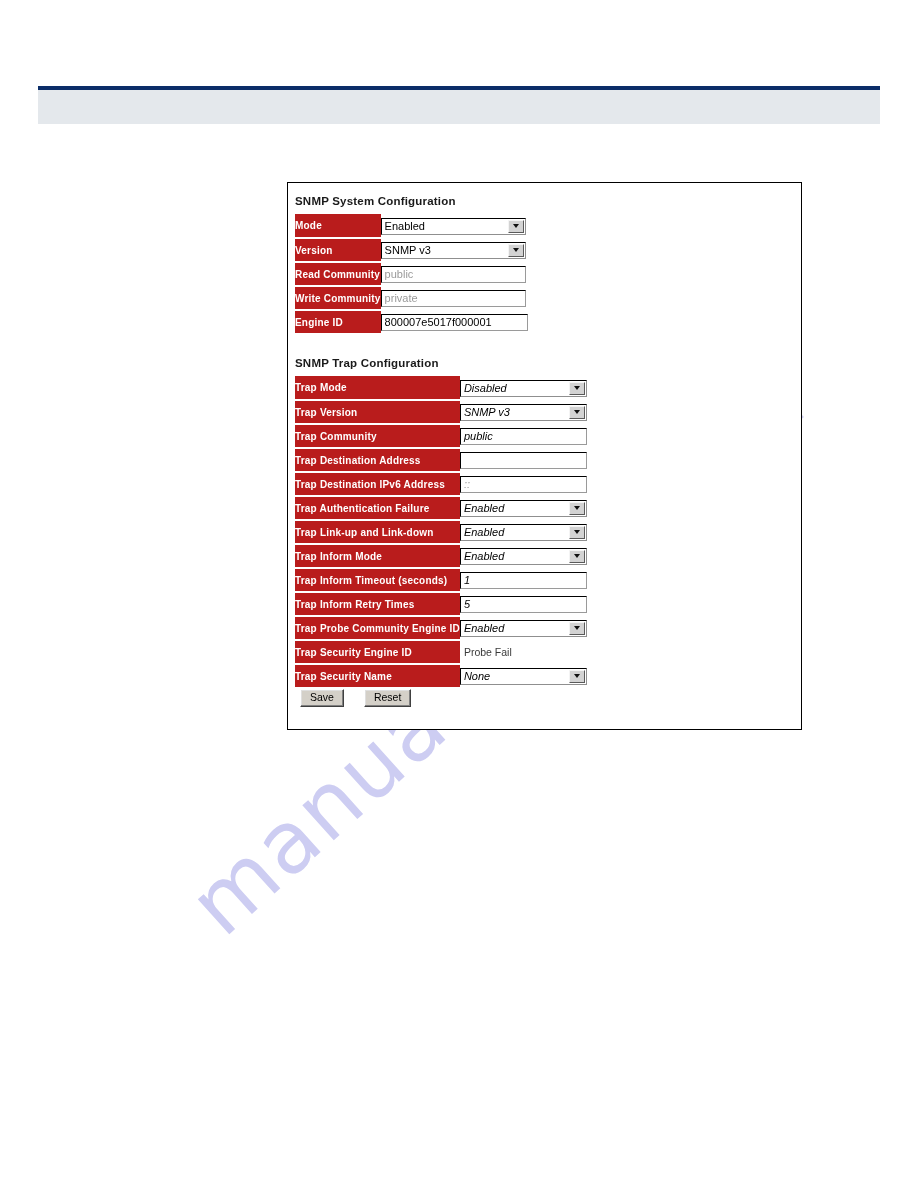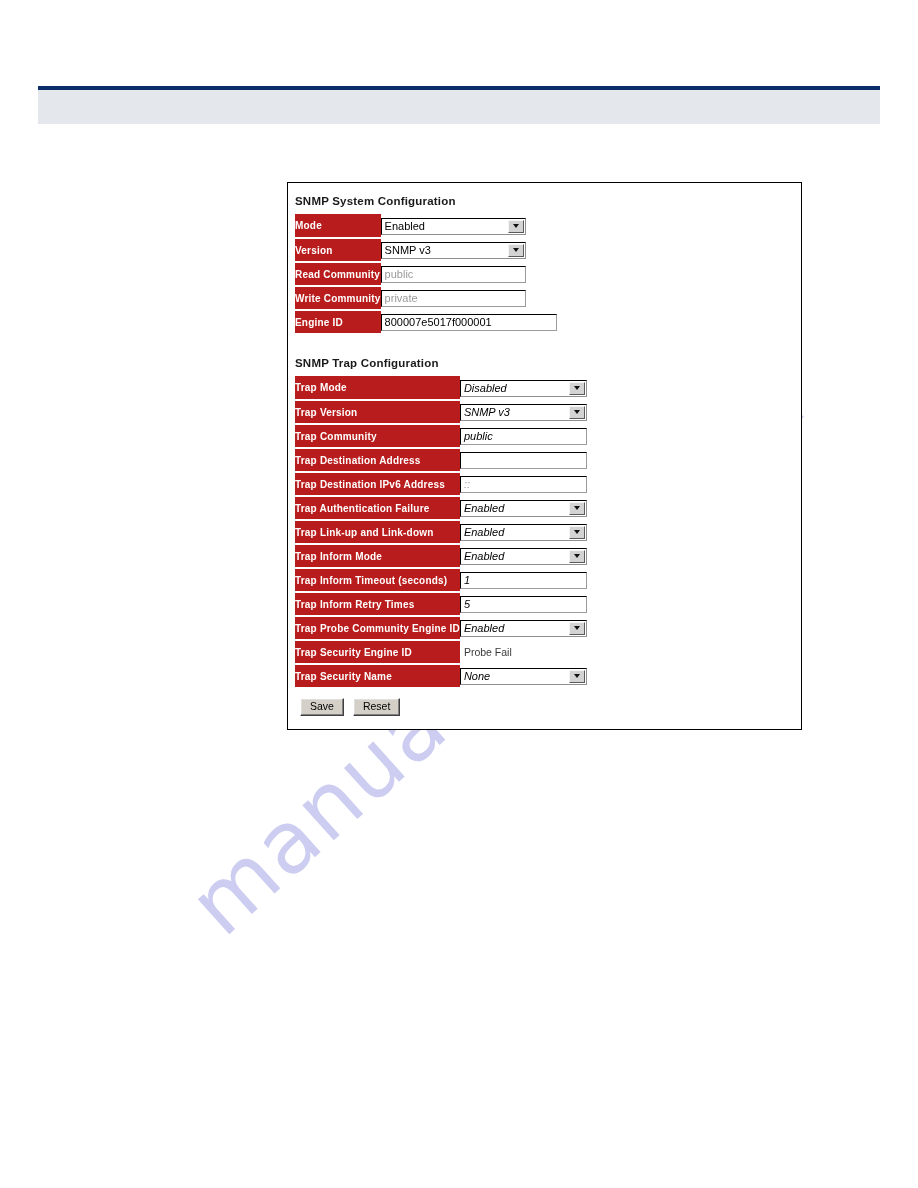--- a/index.html
+++ b/index.html
@@ -161,29 +161,28 @@
   }
 
   .plain-val {
     font-size: 10.5px;
     color: #3a3a3a;
     padding-left: 4px;
   }
 
   
   .w-sys   { width: 145px; }
-  .w-eng   { width: 176px; }
+  .w-eng   { width: 147px; }
   .w-trap  { width: 127px; font-style: italic; }
 
   
   .btn-row {
-    margin-top: 9px;
     padding-left: 5px;
     display: flex;
-    gap: 9px;
+    gap: 20px;
   }
   .btn {
     background: #d4d0c8;
     border-top: 1px solid #ffffff;
     border-left: 1px solid #ffffff;
     border-right: 1px solid #404040;
     border-bottom: 1px solid #404040;
     box-shadow: inset -1px -1px 0 #808080, inset 1px 1px 0 #dfdfdf;
     font-family: "Liberation Sans", sans-serif;
     font-size: 10.5px;

